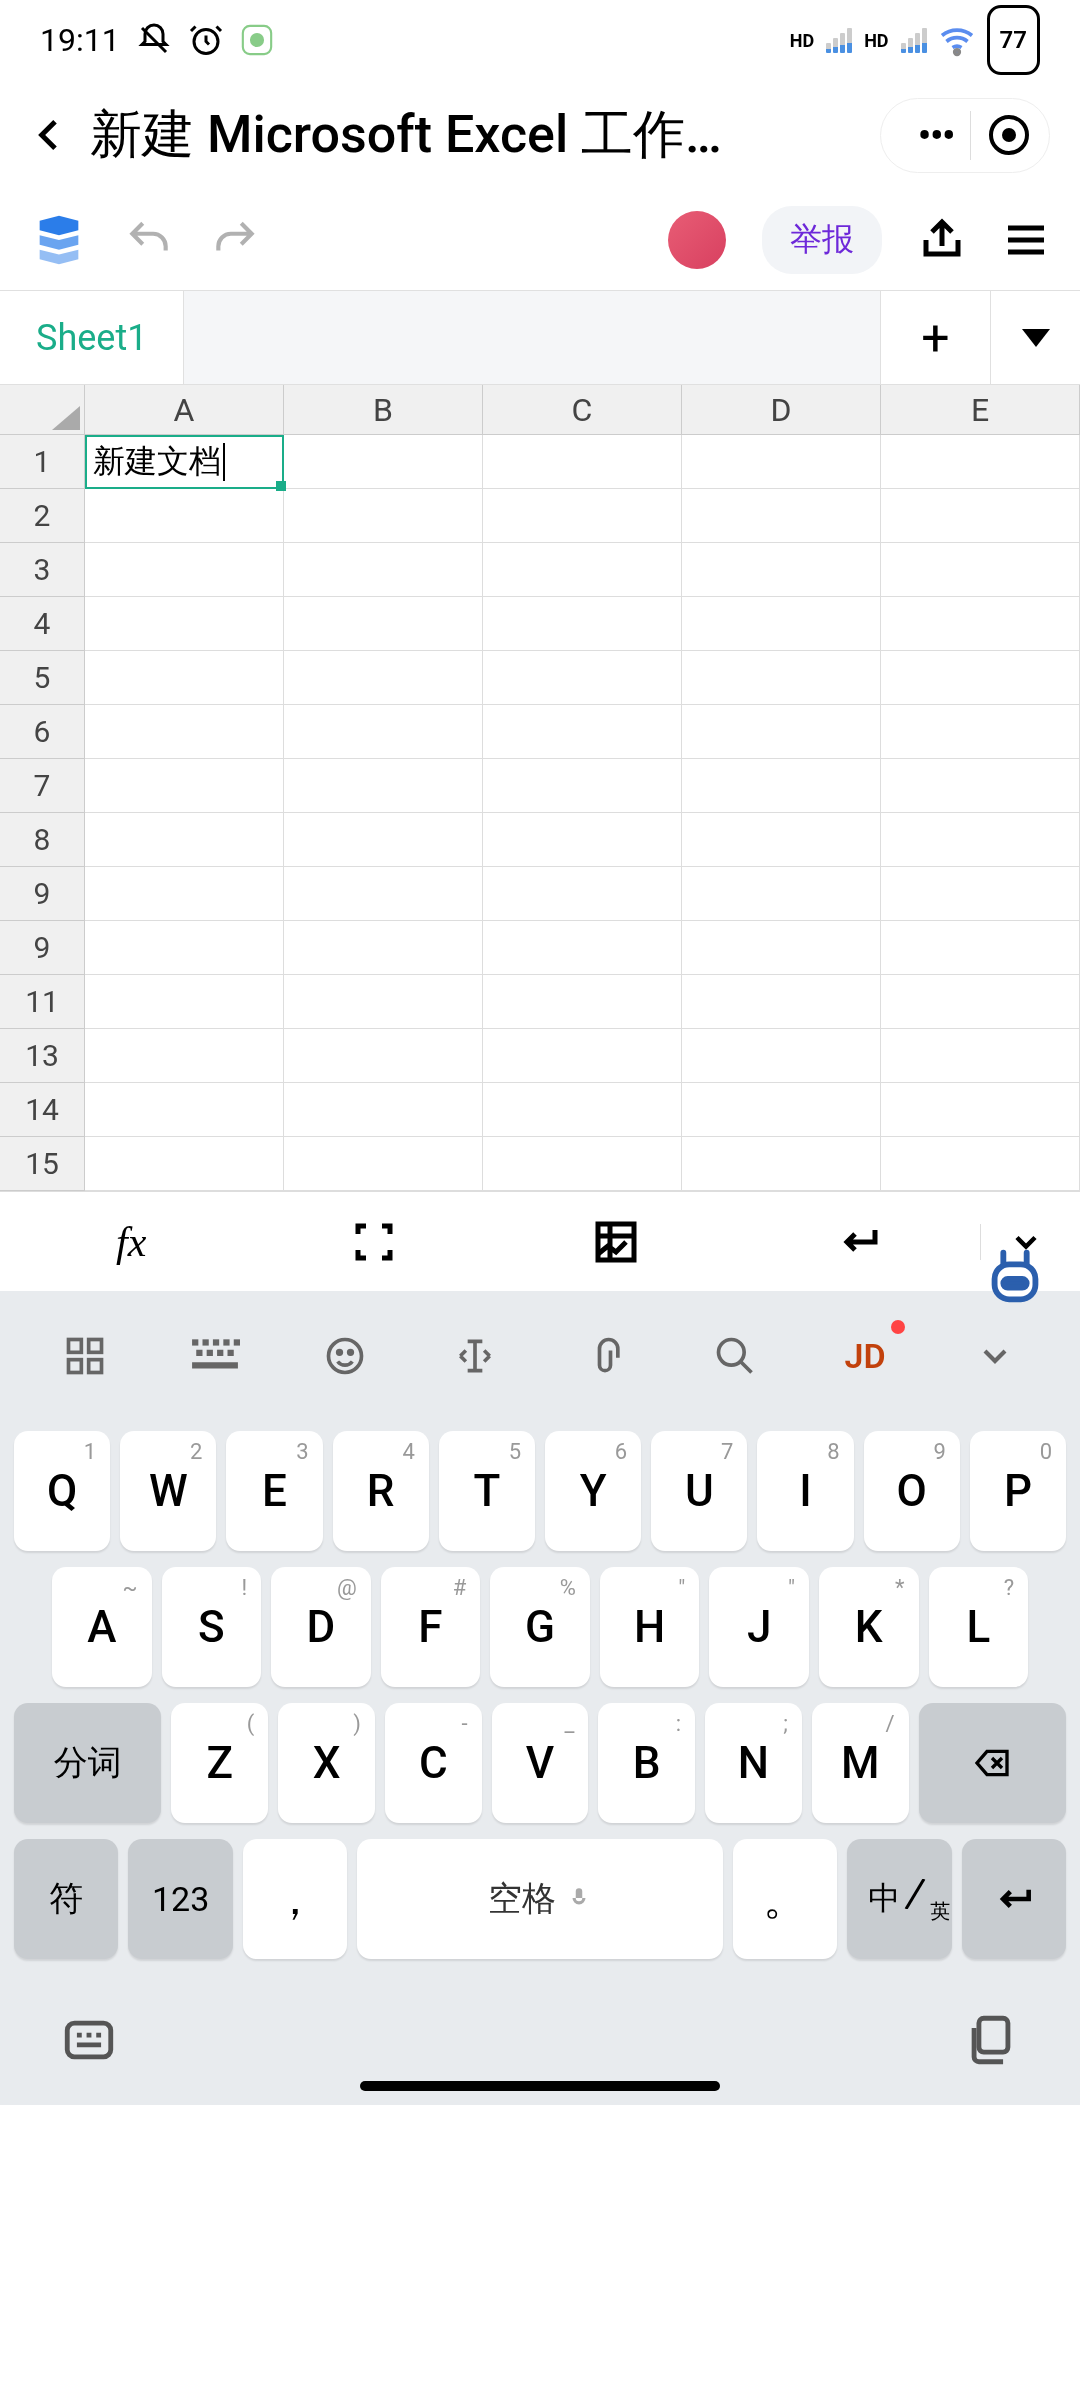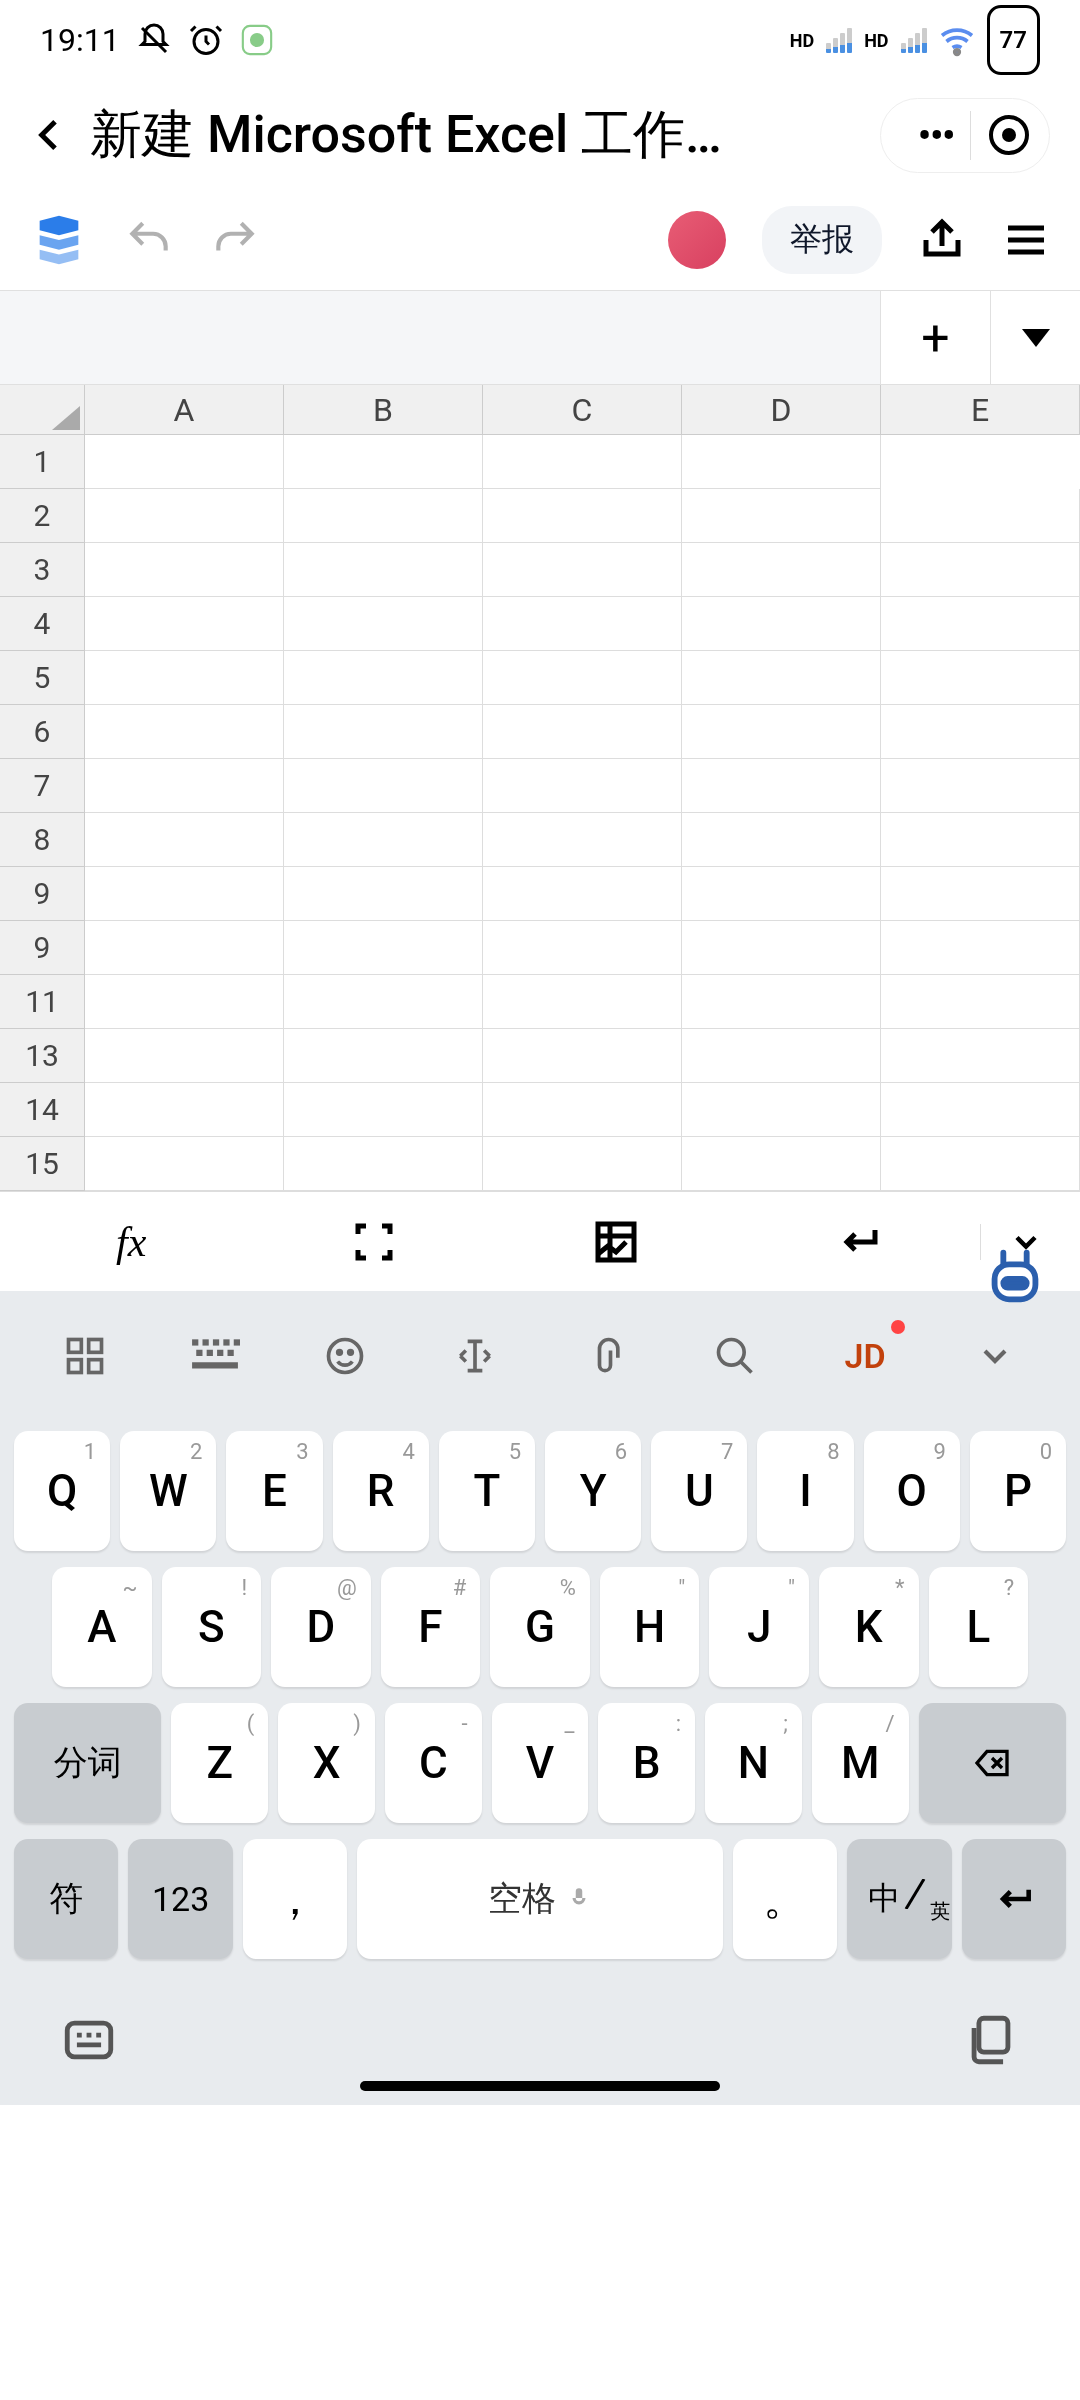--- a/index.html
+++ b/index.html
@@ -12,21 +12,21 @@
 .doc-title{font-size:52px;font-weight:500;flex:1;white-space:nowrap;overflow:hidden;}
 .title-actions{display:flex;align-items:center;gap:0;background:#fff;border:1px solid #eee;border-radius:50px;padding:10px 20px;height:75px;}
 .dots{font-size:42px;letter-spacing:-2px;padding:0 16px;border-right:1px solid #ddd;}
 .circle-btn{width:40px;height:40px;border:4px solid #000;border-radius:50%;display:flex;align-items:center;justify-content:center;margin-left:18px;}
 .circle-btn::after{content:"";width:14px;height:14px;background:#000;border-radius:50%;}
 .toolbar{height:100px;display:flex;align-items:center;padding:0 30px;gap:36px;}
 .app-icon{width:58px;height:58px;color:#2b7de9;}
 .undo-btn,.redo-btn{width:50px;height:50px;opacity:0.3;}
 .toolbar-spacer{flex:1;}
 .avatar{width:58px;height:58px;border-radius:50%;background:linear-gradient(135deg,#e85d75,#d84060);}
-.report-btn{background:#f2f4f7;padding:12px 28px;border-radius:30px;font-size:32px;color:#0f172a;}
+.report-btn{background:#f2f4f7;padding:12px 28px;border-radius:30px;font-size:32px;color:#6d28d9;}
 .share-btn,.menu-btn{width:48px;height:48px;}
 .tab-bar{height:95px;display:flex;border-top:1px solid #e0e0e0;border-bottom:1px solid #e0e0e0;background:#f5f6f8;}
 .tab{padding:0 36px;display:flex;align-items:center;font-size:36px;background:#fff;color:#1aad89;border-right:1px solid #e0e0e0;}
 .tab-spacer{flex:1;}
 .tab-add{width:110px;display:flex;align-items:center;justify-content:center;font-size:50px;border-left:1px solid #e0e0e0;background:#fff;}
 .tab-dd{width:90px;display:flex;align-items:center;justify-content:center;border-left:1px solid #e0e0e0;background:#fff;}
 .tab-dd::after{content:"";border-left:14px solid transparent;border-right:14px solid transparent;border-top:18px solid #000;}
 .grid{display:flex;flex-direction:column;}
 .grid-header{display:flex;height:50px;}
 .corner{width:85px;background:#f0f0f0;border-right:1px solid #ccc;border-bottom:1px solid #ccc;position:relative;}
@@ -139,36 +139,41 @@
   <span class="report-btn">举报</span>
   <svg class="share-btn" viewBox="0 0 24 24" fill="none" stroke="#000" stroke-width="2.5">
       <path d="M4 12v7h16v-7M12 3v12M7 8l5-5 5 5"></path>
     </svg>
   <svg class="menu-btn" viewBox="0 0 24 24" fill="none" stroke="#000" stroke-width="2.5">
       <path d="M3 6h18M3 12h18M3 18h18"></path>
     </svg>
 </div>
 
 <div class="tab-bar">
+  <div class="tab">Sheet1</div>
   <div class="tab-spacer"></div>
   <div class="tab-add">+</div>
   <div class="tab-dd"></div>
 </div>
 
 <div class="grid">
   <div class="grid-header">
     <div class="corner"></div>
     <div class="col-h">A</div>
     <div class="col-h">B</div>
     <div class="col-h">C</div>
     <div class="col-h">D</div>
     <div class="col-h">E</div>
   </div>
   <div class="grid-row">
       <div class="row-h">1</div>
+      <div class="cell active">
+        <span>新建文档</span>
+        <span class="cursor"></span>
+      </div>
       <div class="cell"></div>
       <div class="cell"></div>
       <div class="cell"></div>
       <div class="cell"></div>
     </div>
   <div class="grid-row">
       <div class="row-h">2</div>
       <div class="cell"></div>
       <div class="cell"></div>
       <div class="cell"></div>

